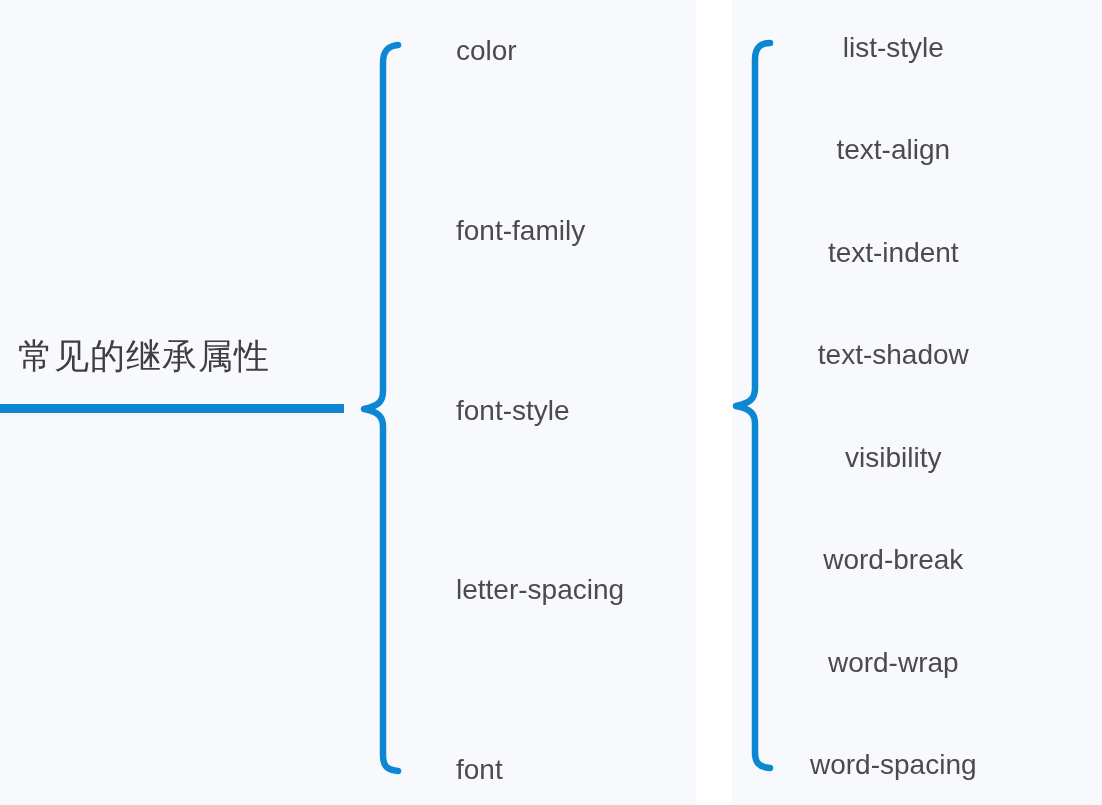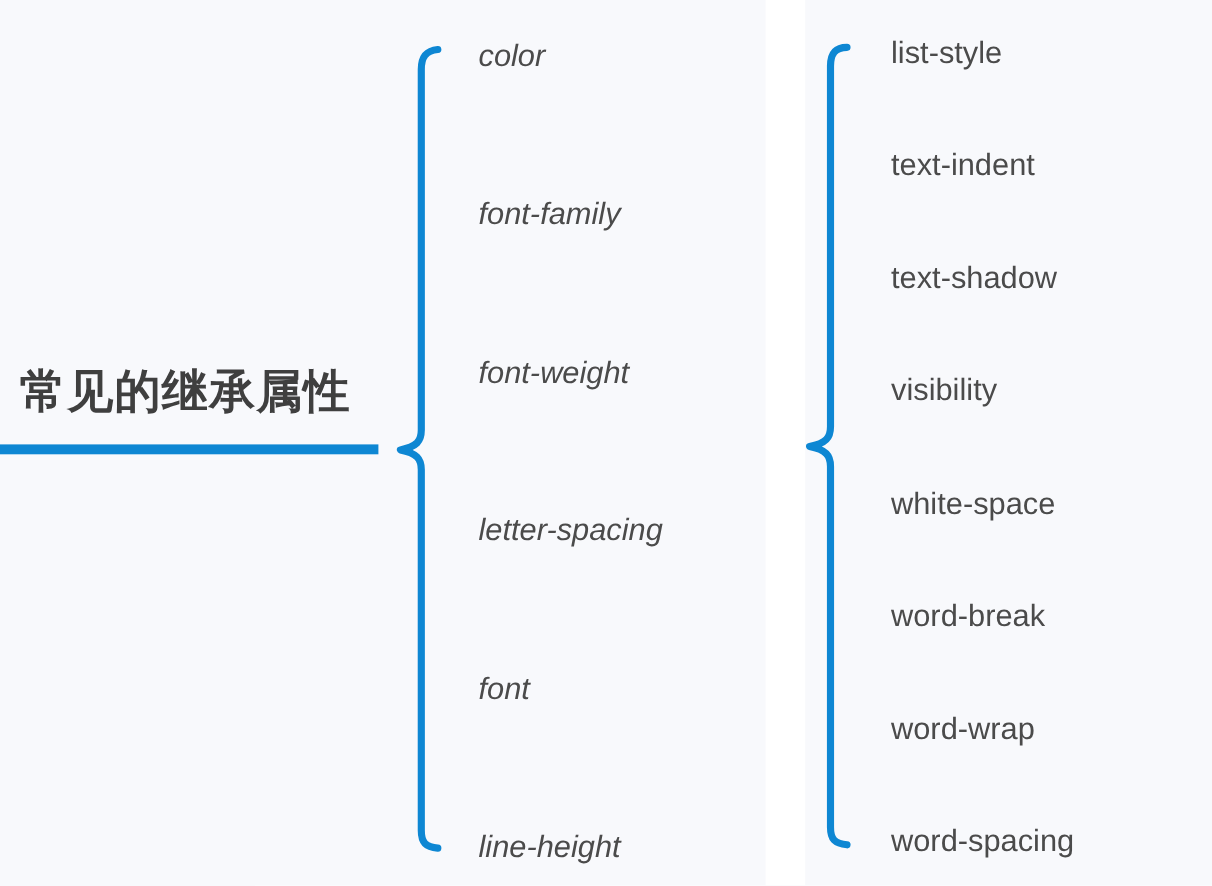--- a/index.html
+++ b/index.html
@@ -34,51 +34,51 @@
     position: absolute;
     left: 0;
     top: 334px;
     width: 344px;
   }
   .root-label {
     position: absolute;
     left: 18px;
     top: 0;
     width: 326px;
-    font-size: 42px;
+    font-size: 35px;
     line-height: 44px;
     color: #3f3f3f;
-    font-weight: 700;
+    font-weight: 400;
     letter-spacing: 1px;
     white-space: nowrap;
   }
   .root-underline {
     position: absolute;
     left: 0;
     top: 70px;
     width: 344px;
     height: 9px;
     background: #0e87d3;
   }
   .branch-col {
     position: absolute;
     display: flex;
     flex-direction: column;
     justify-content: space-between;
   }
   .branch-col.left {
-    left: 435px;
+    left: 456px;
     top: 31px;
     height: 759px;
-    font-style: italic;
   }
   .branch-col.right {
     left: 810px;
     top: 28px;
     height: 757px;
+    text-align: center;
   }
   .item {
     height: 40px;
     line-height: 40px;
     font-size: 28px;
     color: #4b4b4b;
     white-space: nowrap;
   }
 </style>
 </head>
@@ -108,30 +108,29 @@
   </svg>
 
   <div class="root-node">
     <div class="root-label">常见的继承属性</div>
     <div class="root-underline"></div>
   </div>
 
   <div class="branch-col left">
       <div class="item">color</div>
       <div class="item">font-family</div>
-      <div class="item">font-weight</div>
+      <div class="item">font-style</div>
       <div class="item">letter-spacing</div>
       <div class="item">font</div>
-      <div class="item">line-height</div>
     </div>
 
   <div class="branch-col right">
       <div class="item">list-style</div>
+      <div class="item">text-align</div>
       <div class="item">text-indent</div>
       <div class="item">text-shadow</div>
       <div class="item">visibility</div>
-      <div class="item">white-space</div>
       <div class="item">word-break</div>
       <div class="item">word-wrap</div>
       <div class="item">word-spacing</div>
     </div>
 
 </div>
 
 </body></html>

